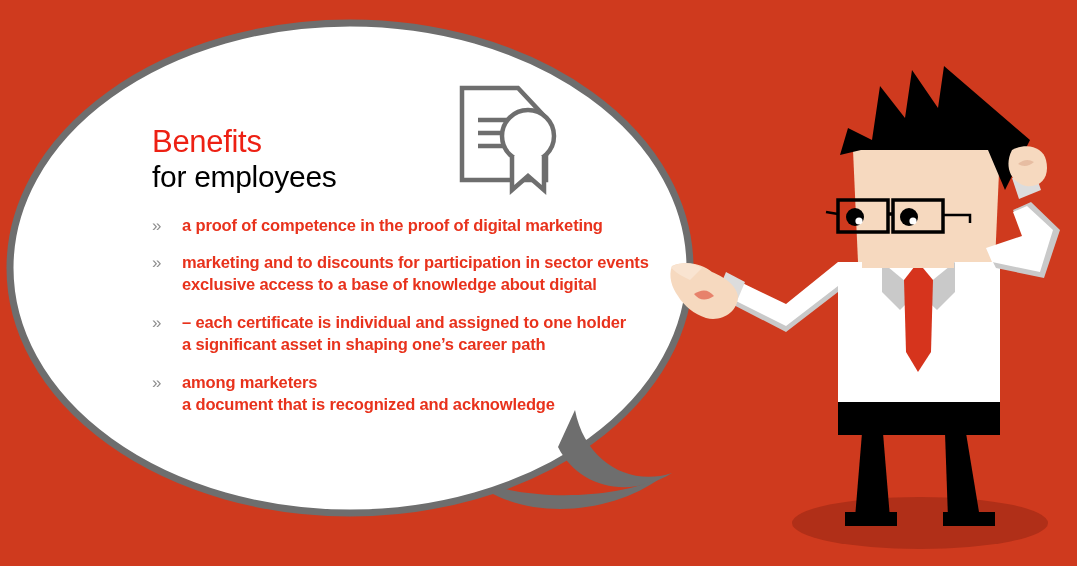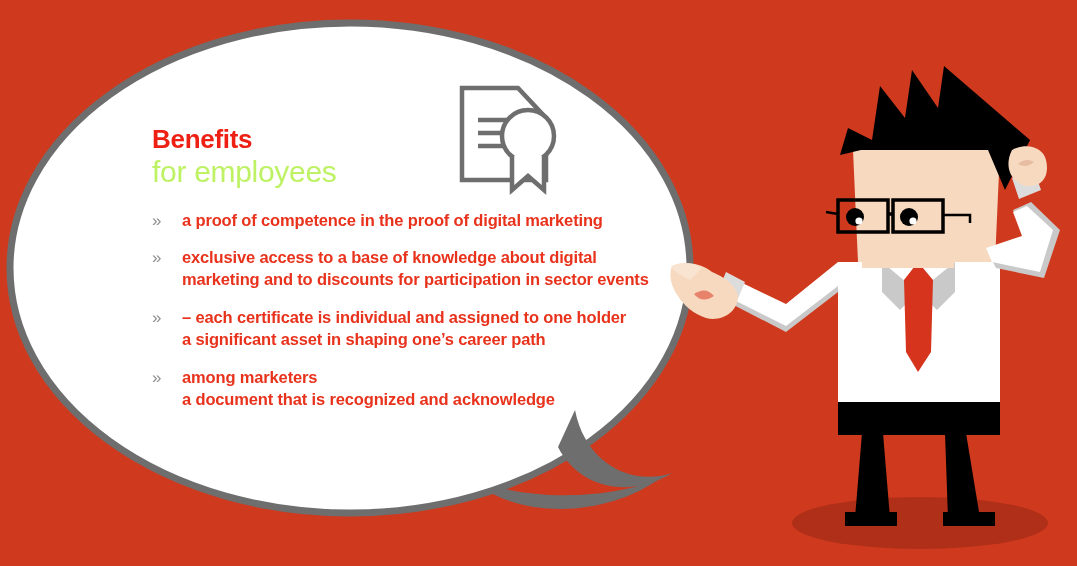--- a/index.html
+++ b/index.html
@@ -14,25 +14,25 @@
   }
   .layer{position:absolute;left:0;top:0;width:1077px;height:566px;}
   svg.layer{display:block;}
 
   
   #content{
     position:absolute;left:152px;top:126px;width:520px;
     z-index:30;
   }
   #title-benefits{
-    font-size:26px;font-weight:bold;color:#ed2013;
+    font-size:31px;font-weight:normal;color:#ed2013;
     letter-spacing:-.3px;line-height:1.0;margin:0;
   }
   #title-foremployees{
-    font-size:30px;font-weight:normal;color:#bef264;
+    font-size:30px;font-weight:normal;color:#000000;
     letter-spacing:-.3px;line-height:1.05;margin:4px 0 0 0;
   }
   #bullets{margin:22px 0 0 0;padding:0;list-style:none;}
   .bullet{
     position:relative;padding-left:30px;margin-bottom:16px;
     color:#e8321c;font-size:16.5px;font-weight:bold;line-height:1.33;
     letter-spacing:-.15px;
   }
   .bullet:last-child{margin-bottom:0;}
   .chev{
@@ -146,22 +146,22 @@
 
     <ul id="bullets">
 
       <li class="bullet">
         <span class="chev">»</span>
         <span class="bline">a proof of competence in the proof of digital marketing</span>
       </li>
 
       <li class="bullet">
         <span class="chev">»</span>
+        <span class="bline">marketing and to discounts for participation in sector events</span>
         <span class="bline">exclusive access to a base of knowledge about digital</span>
-        <span class="bline">marketing and to discounts for participation in sector events</span>
       </li>
 
       <li class="bullet">
         <span class="chev">»</span>
         <span class="bline">– each certificate is individual and assigned to one holder</span>
         <span class="bline">a significant asset in shaping one’s career path</span>
       </li>
 
       <li class="bullet">
         <span class="chev">»</span>

